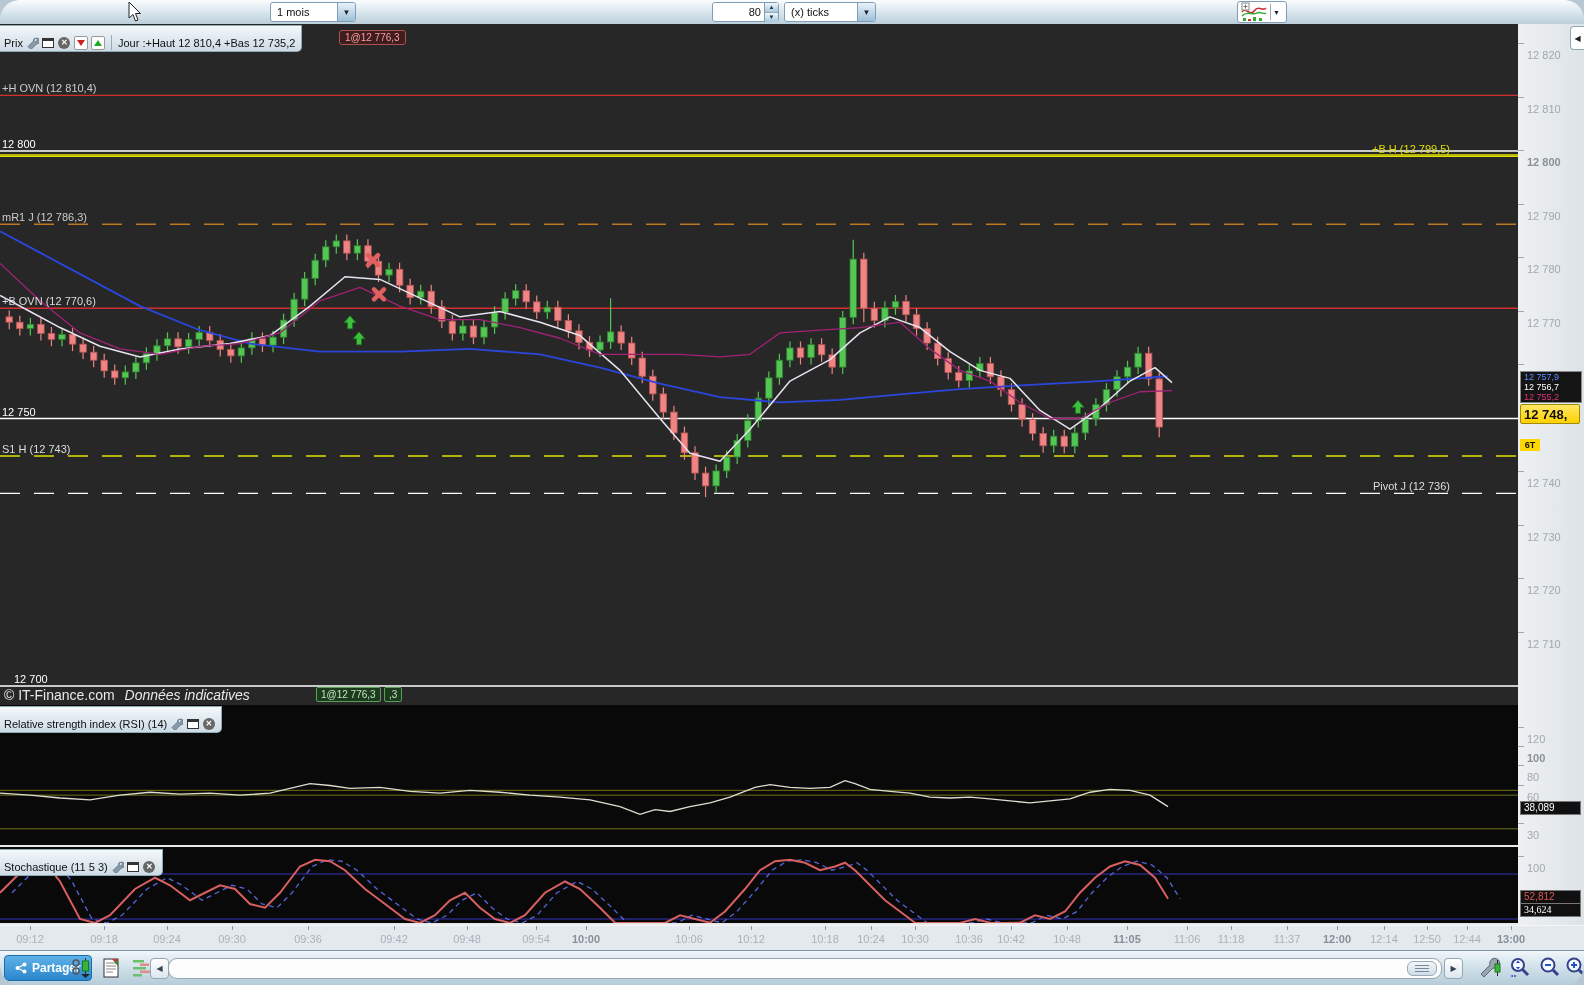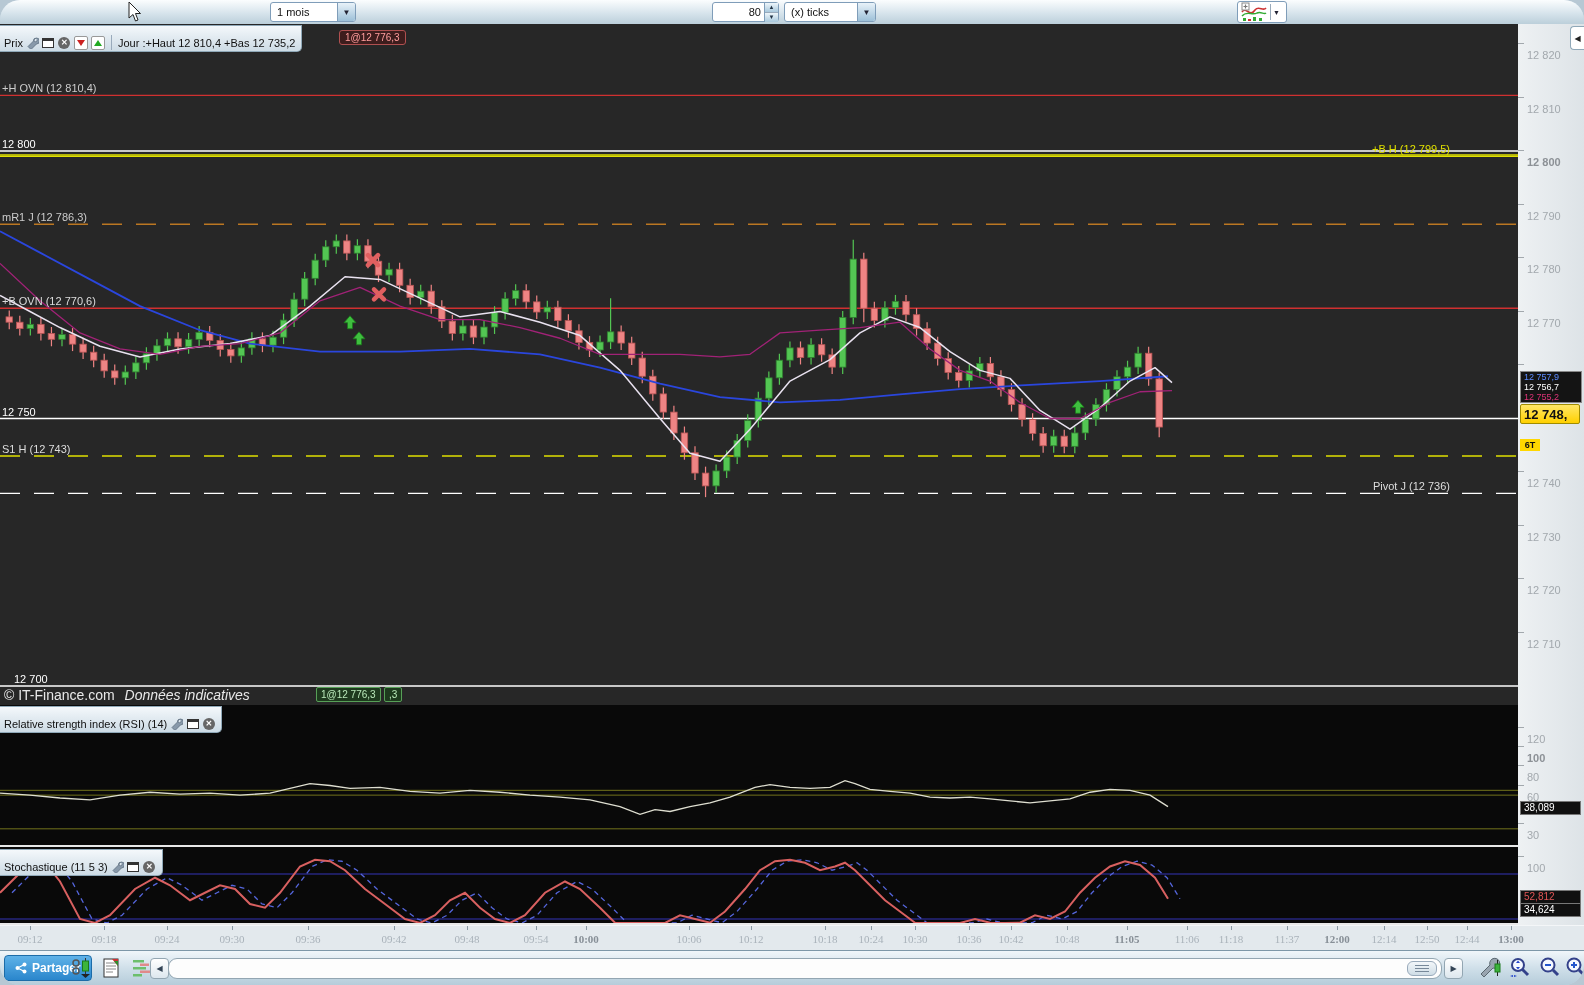--- a/index.html
+++ b/index.html
@@ -61,21 +61,21 @@
   .tag-row{height:10px;font-size:9px;line-height:10px;padding-left:3px;white-space:nowrap;}
   .price-tag{position:absolute;left:2px;top:393px;width:60px;height:20px;
     background:linear-gradient(#ffe766,#ffd000);border:1px solid #a08c00;border-radius:2px;
     font-size:13px;font-weight:bold;color:#111;line-height:20px;padding-left:3px;box-sizing:border-box;z-index:5;}
   .price-tag-sub{position:absolute;left:2px;top:415px;width:20px;height:12px;background:#ffd700;
     font-size:9px;font-weight:bold;color:#111;line-height:12px;text-align:center;z-index:5;}
   .val-box{position:absolute;left:2px;width:56px;height:12px;background:#101010;border:1px solid #777;
     font-size:10px;line-height:12px;padding-left:3px;z-index:5;}
   
   #time-axis{position:absolute;left:0;top:925px;width:1584px;height:25px;
-    background:#e3e9ed;border-top:1px solid #f4f6f8;font-family:Liberation Serif, serif;}
+    background:#e3e9ed;border-top:1px solid #f4f6f8;}
   .t-label{position:absolute;top:7px;font-size:11px;color:#a9b2ba;transform:translateX(-50%);}
   .t-label.bold{color:#878f97;font-weight:bold;}
   .t-tick{position:absolute;top:0;width:1px;height:4px;background:#8a9aa5;}
   
   .share-btn{position:absolute;left:4px;top:4px;height:24px;display:flex;align-items:center;gap:5px;
     background:linear-gradient(#5fb2e8,#2a86cc);border:1px solid #1c6ca8;border-radius:4px;
     color:#fff;font-size:12px;font-weight:bold;padding:0 10px;}
   .bt-ic{position:absolute;top:5px;width:24px;height:24px;display:flex;align-items:center;justify-content:center;}
   .scroll-track{position:absolute;left:168px;top:7px;width:1272px;height:19px;background:#fdfdfd;
     border:1px solid #93a6b2;border-radius:9px;}
@@ -472,21 +472,21 @@
   <div id="axis-col">
     <div class="tag-stack" id="tag-stack" style="top: 347.235px;">
         <div class="tag-row" style="color:#5e8cff">12 757,9</div>
         <div class="tag-row" style="color:#ffffff">12 756,7</div>
         <div class="tag-row" style="color:#dd3377">12 755,2</div>
       </div>
     <div class="price-tag" style="top: 380px;">12 748,</div>
     <div class="price-tag-sub" style="top: 415.06px;">6T</div>
     <div class="val-box" style="top: 776.589px; color: rgb(255, 255, 255);">38,089</div>
     <div class="val-box" style="top: 865.849px; color: rgb(224, 85, 85);">52,812</div>
-    <div class="val-box" style="top: 878.849px; color: rgb(255, 255, 255);">34,624</div>
+    <div class="val-box" style="top: 878.849px; color: rgb(255, 255, 255); font-family: Liberation Serif, serif;">34,624</div>
   <div class="ax-tick" style="top:13px">
         <span class="tl"></span>
         <span class="tx">12 820</span>
       </div>
       <div class="ax-tick" style="top:66.5px">
         <span class="tl"></span>
         <span class="tx">12 810</span>
       </div>
       <div class="ax-tick bold" style="top:120px">
         <span class="tl"></span>

